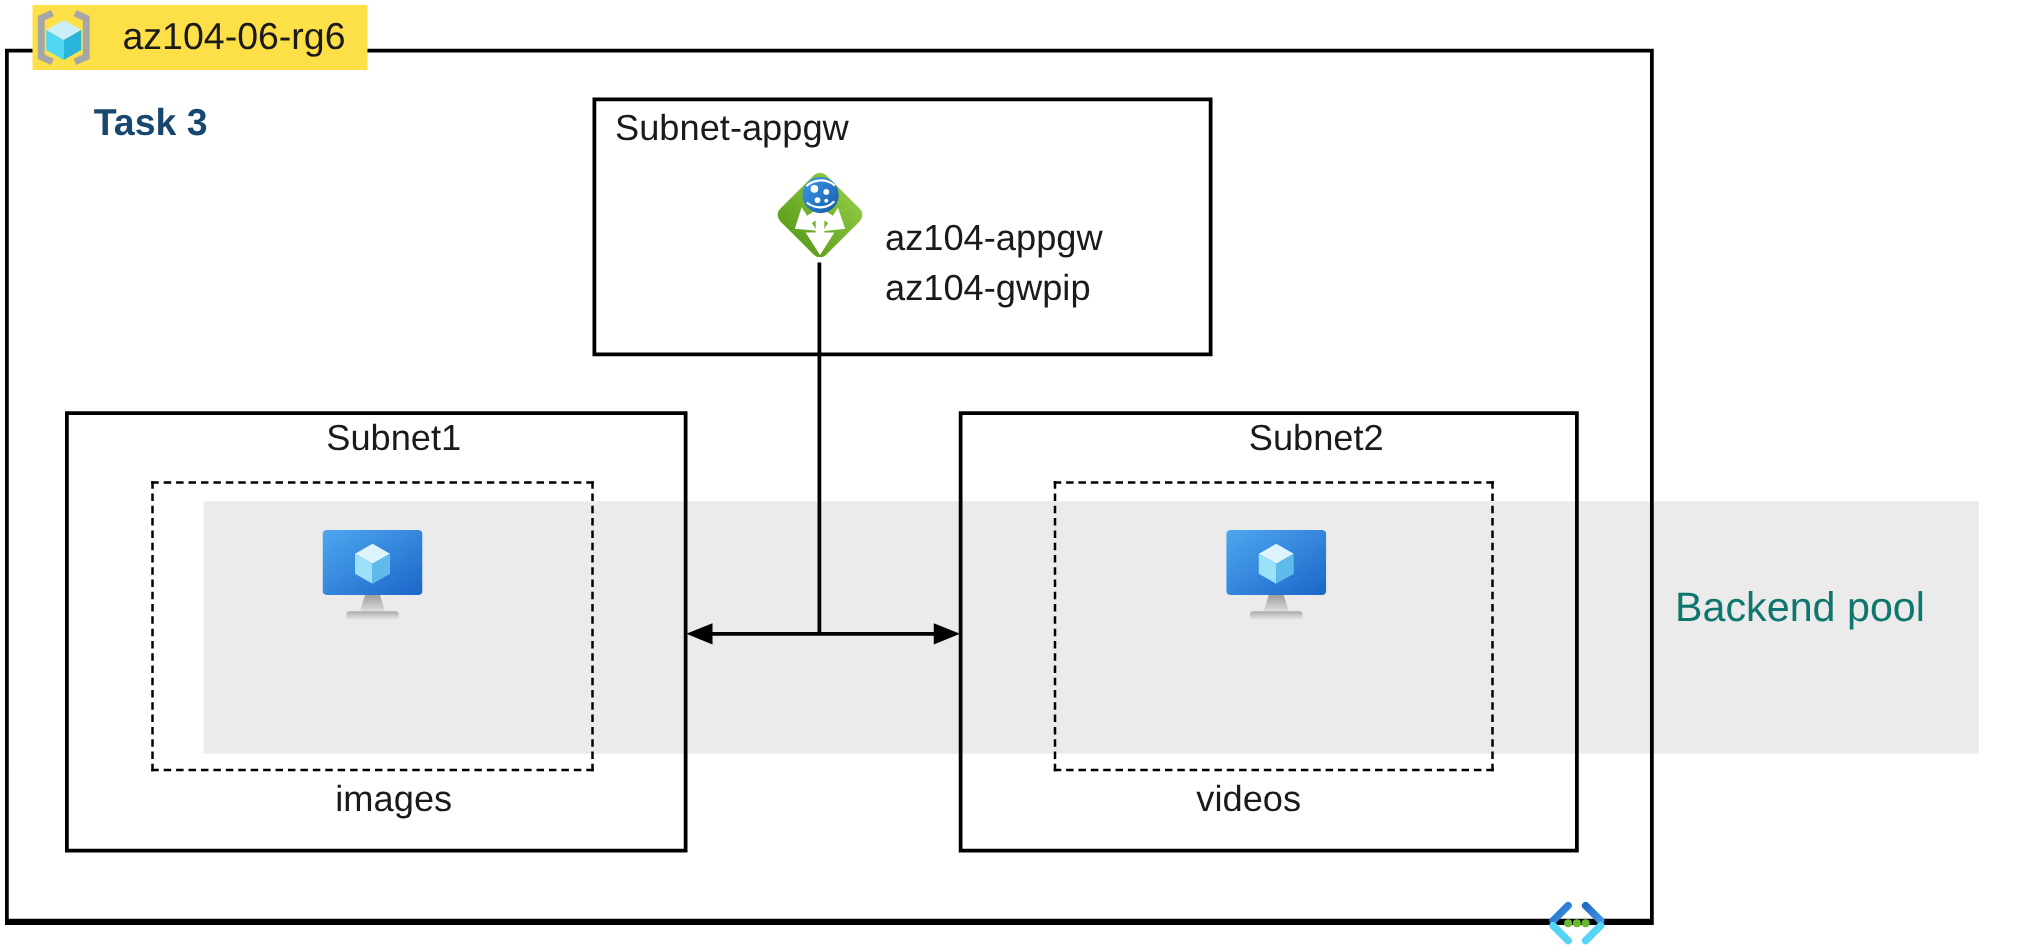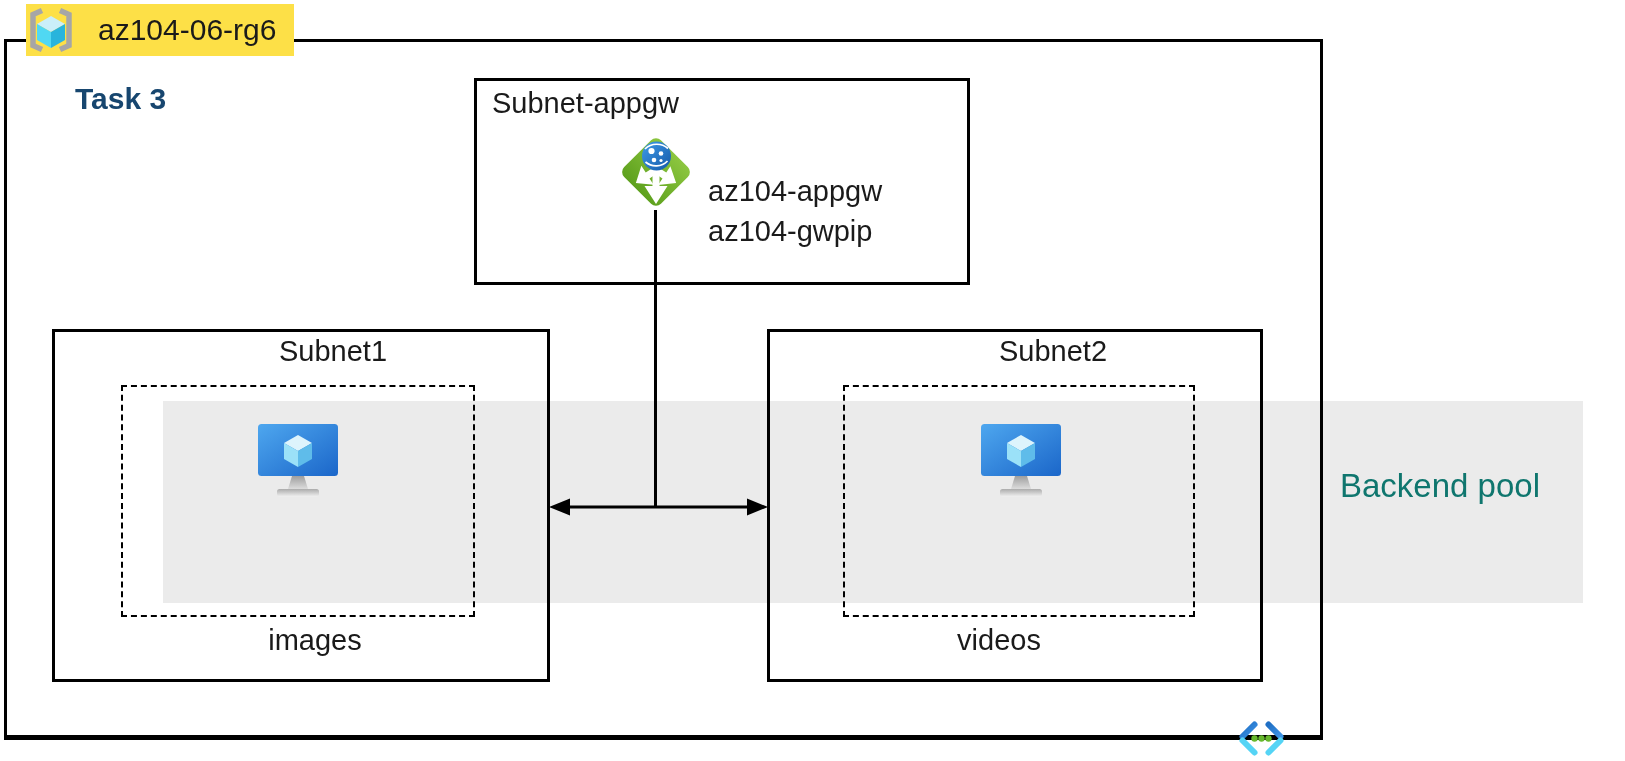--- a/index.html
+++ b/index.html
@@ -127,21 +127,21 @@
   }
   .subnet1-box { left: 52px; }
   .subnet2-box { left: 767px; width: 496px; }
   .subnet-title {
     position: absolute;
     top: 335px;
     font-size: 29px;
     text-align: center;
     z-index: 4;
   }
-  .subnet1-title { left: 52px; width: 526px; padding-left: 18px; }
+  .subnet1-title { left: 52px; width: 526px; }
   .subnet2-title { left: 767px; width: 496px; margin-left: 38px; }
   .dashed-box {
     position: absolute;
     top: 385px;
     height: 232px;
     border: 2.5px dashed #000;
     box-sizing: border-box;
     z-index: 3;
     background: transparent;
   }

